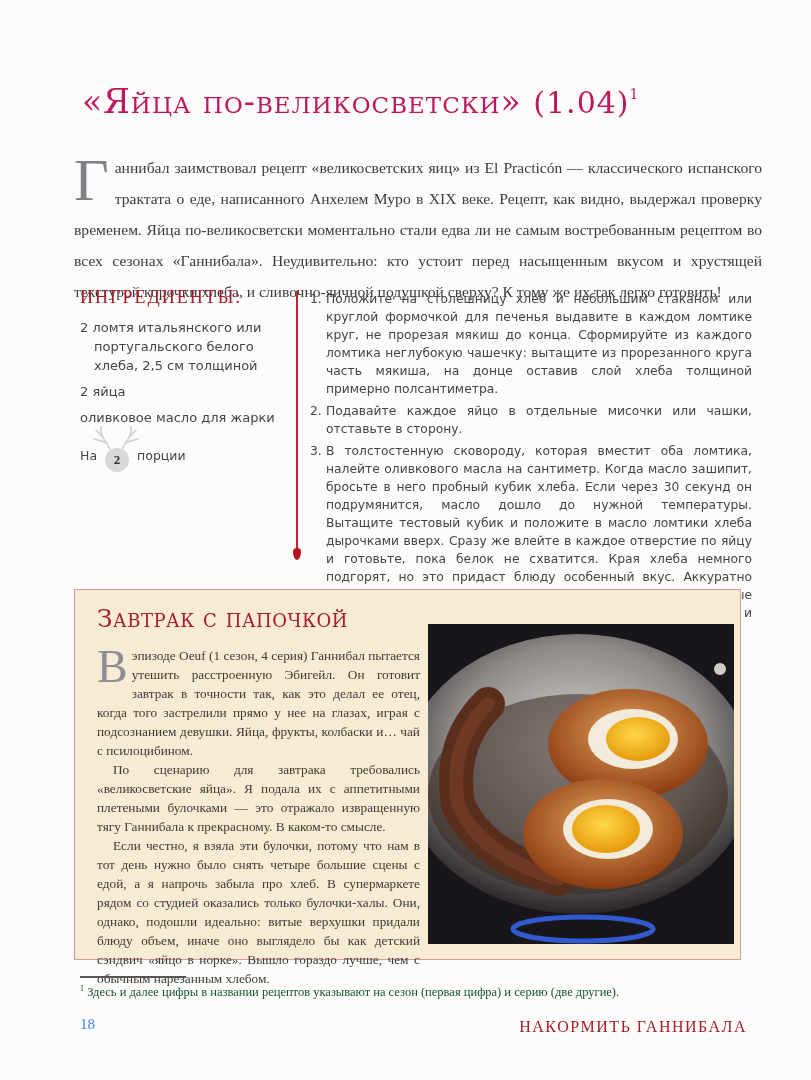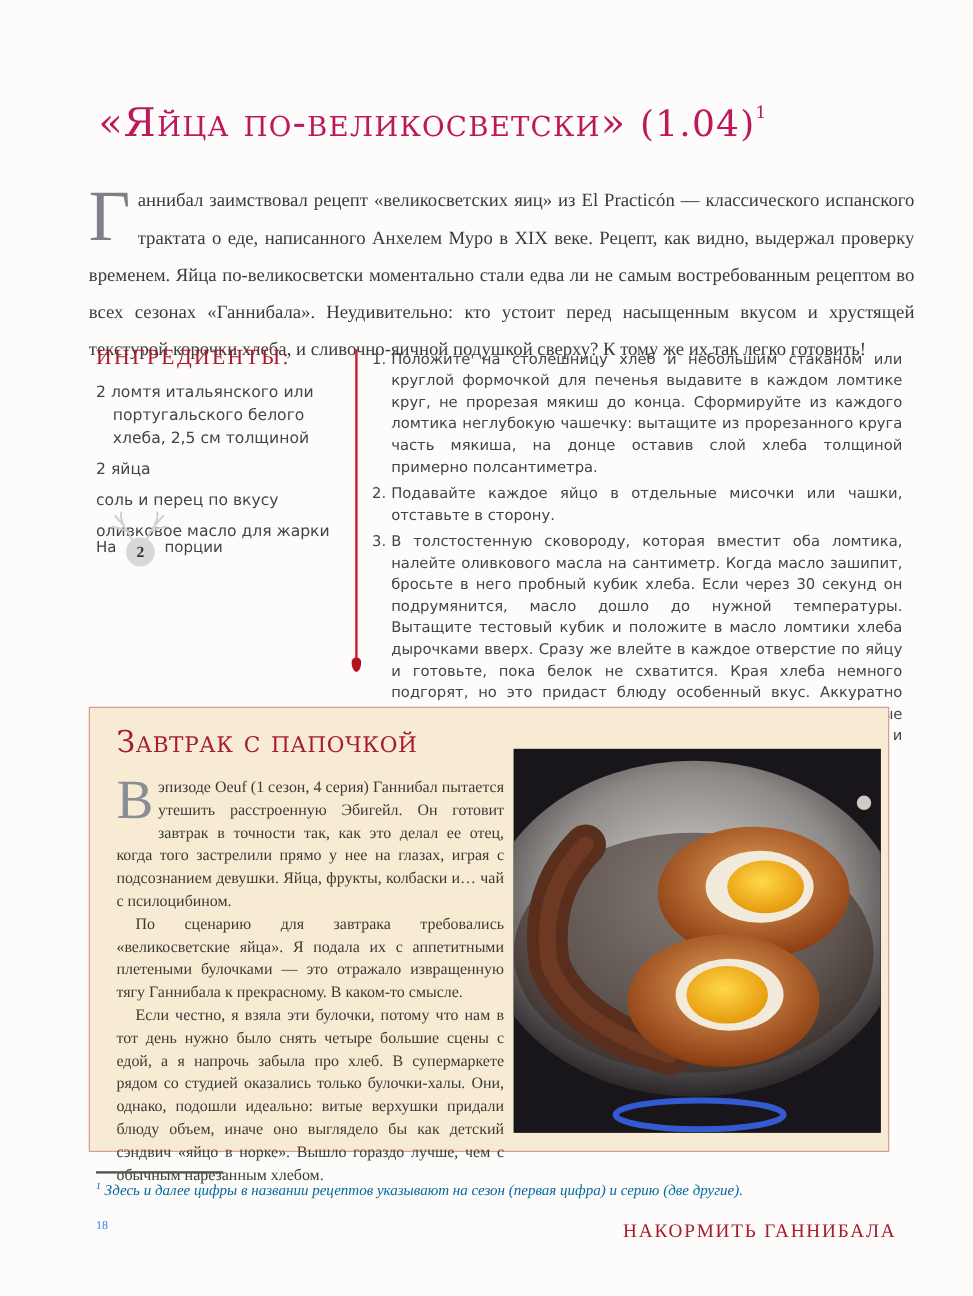--- a/index.html
+++ b/index.html
@@ -34,43 +34,42 @@
          border:1px solid #d99a9a; box-sizing:border-box; }
   .box-title { position:absolute; left:22px; top:14px; font-family:"DejaVu Serif", serif; color:#a51d2d;
                font-size:25px; font-variant:small-caps; letter-spacing:0.5px; }
   .box-text { position:absolute; left:22px; top:56px; width:323px; font-size:13.3px; line-height:19px;
               color:#3c3a35; text-align:justify; }
   .box-text p { margin:0; text-indent:16px; }
   .box-text p.first { text-indent:0; }
   .dropcap2 { float:left; font-size:46px; line-height:38px; color:#8a8d96; margin:2px 4px 0 0; }
   .photo { position:absolute; left:353px; top:34px; width:306px; height:320px; background:#1c1a1f; overflow:hidden; }
   .fn-rule { position:absolute; left:80px; top:976px; width:106px; height:2px; background:#555; }
-  .footnote { position:absolute; left:80px; top:984px; font-size:12.5px; color:#0369a1;font-style:italic; }
+  .footnote { position:absolute; left:80px; top:984px; font-size:12.5px; color:#14532d; }
   .footnote sup { font-size:8px; }
-  .page-num { position:absolute; left:80px; top:1016px; font-size:10px; color:#3b82f6; }
+  .page-num { position:absolute; left:80px; top:1016px; font-size:15px; color:#3b82f6; }
   .running { position:absolute; right:64px; top:1018px; font-size:16px; color:#a51d2d; letter-spacing:1.5px; }
 </style>
 </head>
 <body>
 
 <div class="title">
   <span>«Яйца по-великосветски»</span>
   <span class="tnum">(1.04)</span><sup>1</sup>
 </div>
 
 <div class="intro">
   <span class="dropcap">Г</span>
   <span>аннибал заимствовал рецепт «великосветских яиц» из El Practicón — классического испанского трактата о еде, написанного Анхелем Муро в XIX веке. Рецепт, как видно, выдержал проверку временем. Яйца по-великосветски моментально стали едва ли не самым востребованным рецептом во всех сезонах «Ганнибала». Неудивительно: кто устоит перед насыщенным вкусом и хрустящей текстурой корочки хлеба, и сливочно-яичной подушкой сверху? К тому же их так легко готовить!</span>
 </div>
 
 <div class="ing-head">ИНГРЕДИЕНТЫ:</div>
 <div class="ing-list">
   <div class="ing-item">2 ломтя итальянского или португальского белого хлеба, 2,5 см толщиной</div>
   <div class="ing-item">2 яйца</div>
-  <div class="ing-item">соль и перец по вкусу</div>
   <div class="ing-item">оливковое масло для жарки</div>
 </div>
 
 <svg class="antlers" viewBox="0 0 52 24">
   <g stroke="#cfd0d4" stroke-width="1.6" fill="none" stroke-linecap="round">
     <path d="M20 24 Q16 14 6 4"></path>
       <path d="M13 11 Q10 6 11 1"></path>
       <path d="M17 17 Q10 14 4 13"></path>
     <path d="M32 24 Q36 14 46 4"></path>
       <path d="M39 11 Q42 6 41 1"></path>

